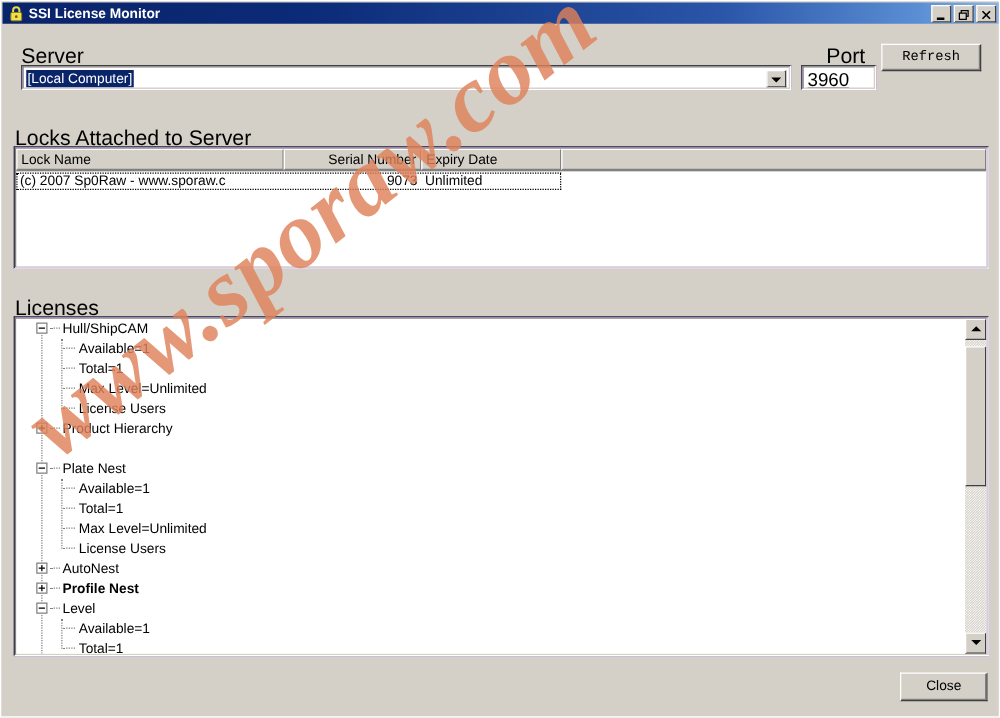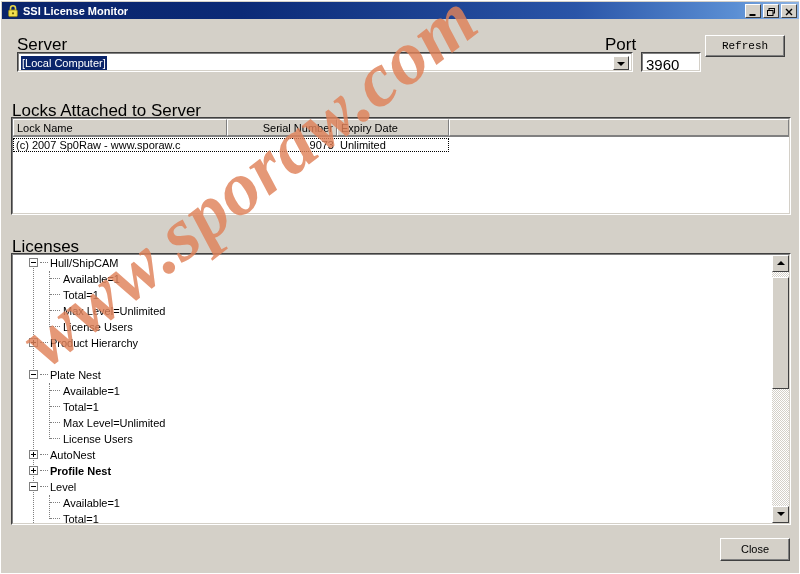--- a/index.html
+++ b/index.html
@@ -400,21 +400,21 @@
 
   <div id="server-combo" class="sunken">
     <div class="sunken-inner">
       <div class="combo-text" title="[Local Computer]">[Local Computer]</div>
       <div class="combo-btn">
         <div class="arrow-down"></div>
       </div>
     </div>
   </div>
 
-  <div class="lbl" style="left:604px; top:34px;">Port</div>
+  <div class="lbl" style="left:660px; top:34px;">Port</div>
 
   <div id="port-field" class="sunken">
     <div class="sunken-inner">
       <div class="val" title="3960">3960</div>
     </div>
   </div>
 
   <div id="refresh-button" class="btn">
     <span>Refresh</span>
   </div>

